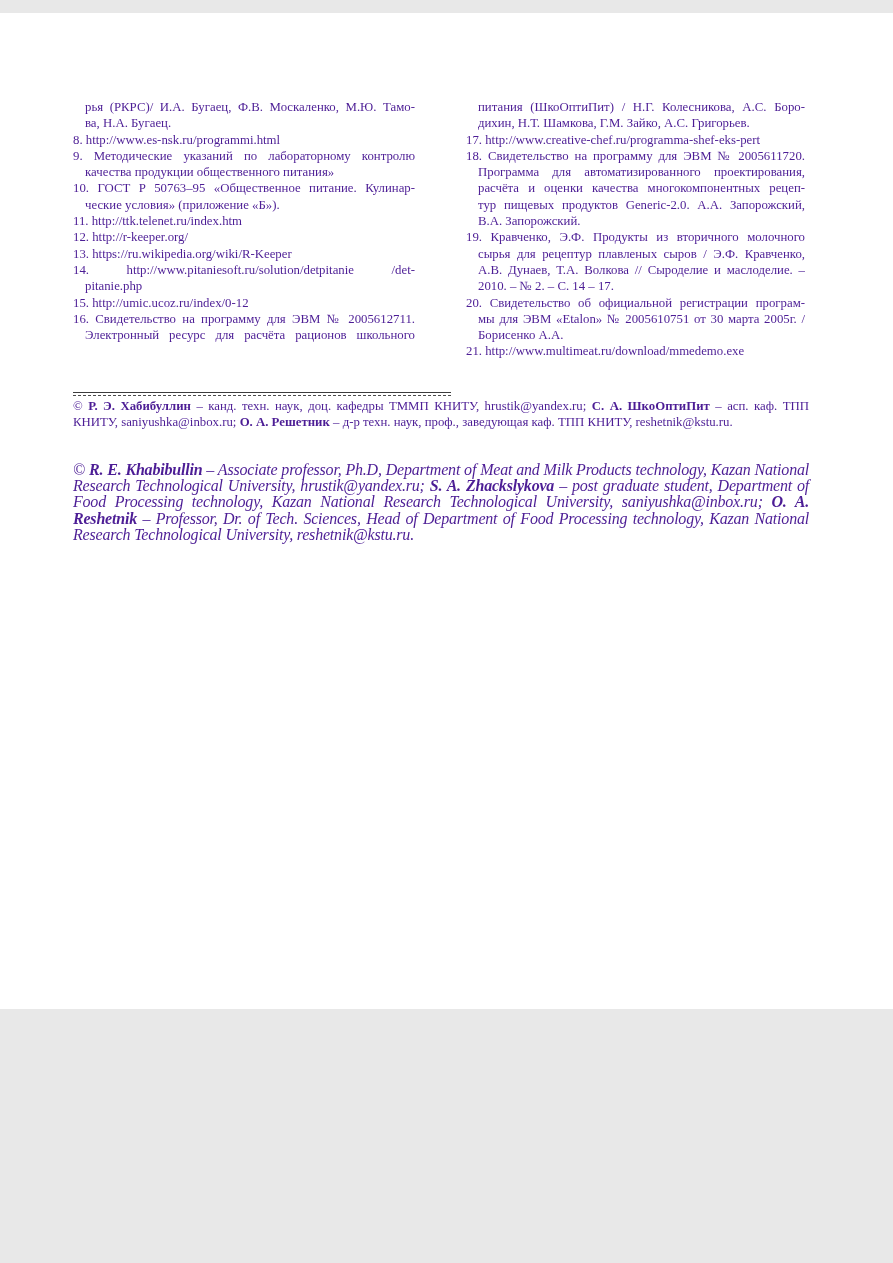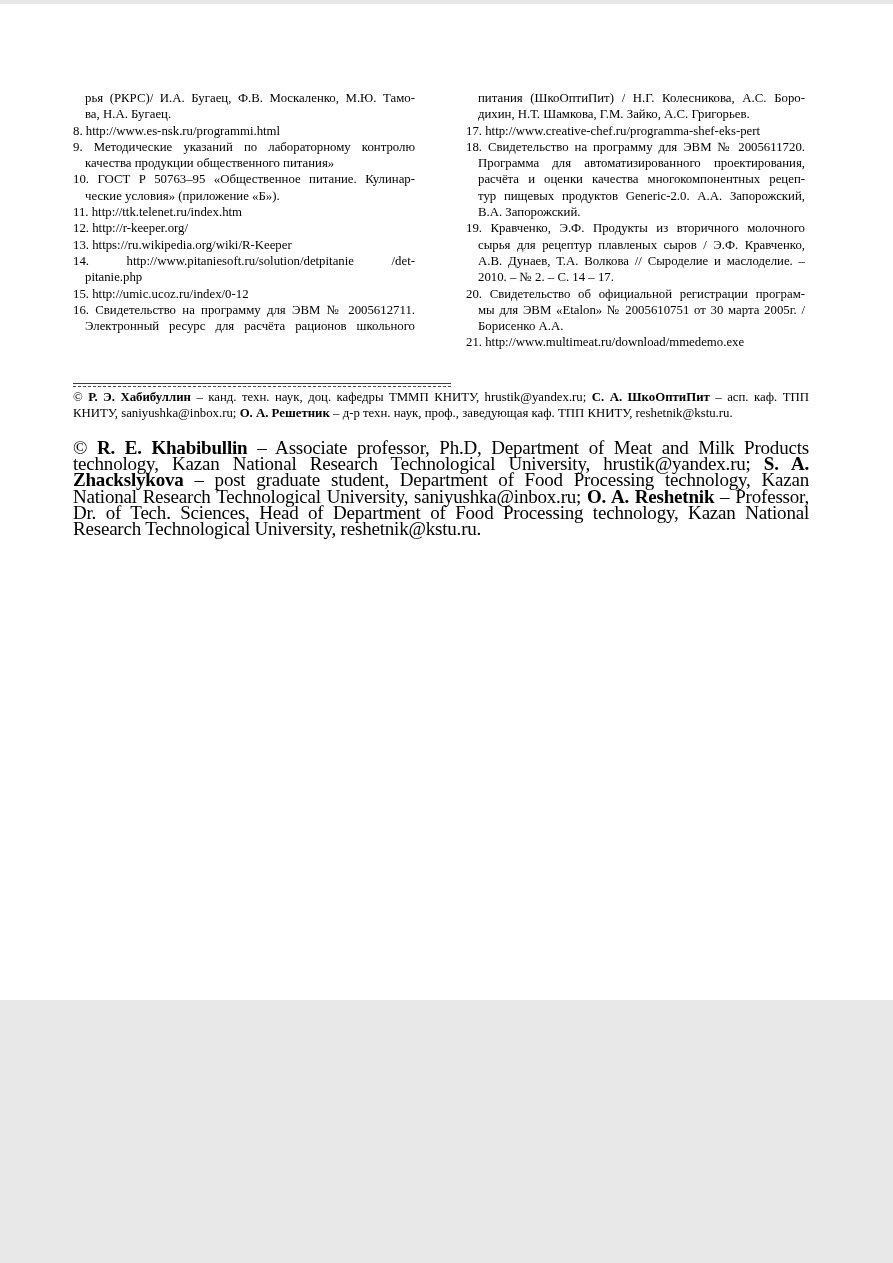--- a/index.html
+++ b/index.html
@@ -1,18 +1,18 @@
 <!DOCTYPE html>
 <html><head>
 <meta charset="utf-8">
 <style>
   html,body{margin:0;padding:0;background:#e8e8e8;}
   .page{
-    position:relative;width:893px;height:996px;margin:4px auto;
-    background:#ffffff;color:#000000;
+    position:relative;width:893px;height:996px;margin:13px auto;
+    background:#ffffff;color:#4c1d95;
     font-family:"Liberation Serif","DejaVu Serif",serif;
     overflow:hidden;
   }
   
   .refs{
     position:absolute;left:73px;top:86px;width:732px;
     display:flex;justify-content:space-between;
   }
   .col{width:342px;font-size:12.8px;line-height:16.3px;}
   .col.right{width:339px;}
@@ -24,21 +24,21 @@
   .sep{
     position:absolute;left:73px;top:379px;width:378px;height:2px;
     border-top:1px solid #3c3c3c;border-bottom:1px dashed #4a4a4a;
   }
   
   .footer{
     position:absolute;left:73px;width:736px;
     text-align:justify;margin:0;
   }
   .footer-ru{top:386px;font-size:12.8px;line-height:15.8px;}
-  .footer-en{top:436px;font-size:19px;line-height:16.2px;letter-spacing:-0.2px;}
+  .footer-en{top:449px;font-size:16px;line-height:16.2px;letter-spacing:-0.2px;font-style:italic;}
   .b{font-weight:bold;}
   
   .pagenum{
     position:absolute;left:0;top:1175px;width:100%;
     text-align:center;font-size:13.5px;
   }
 </style>
 </head>
 <body>
 

